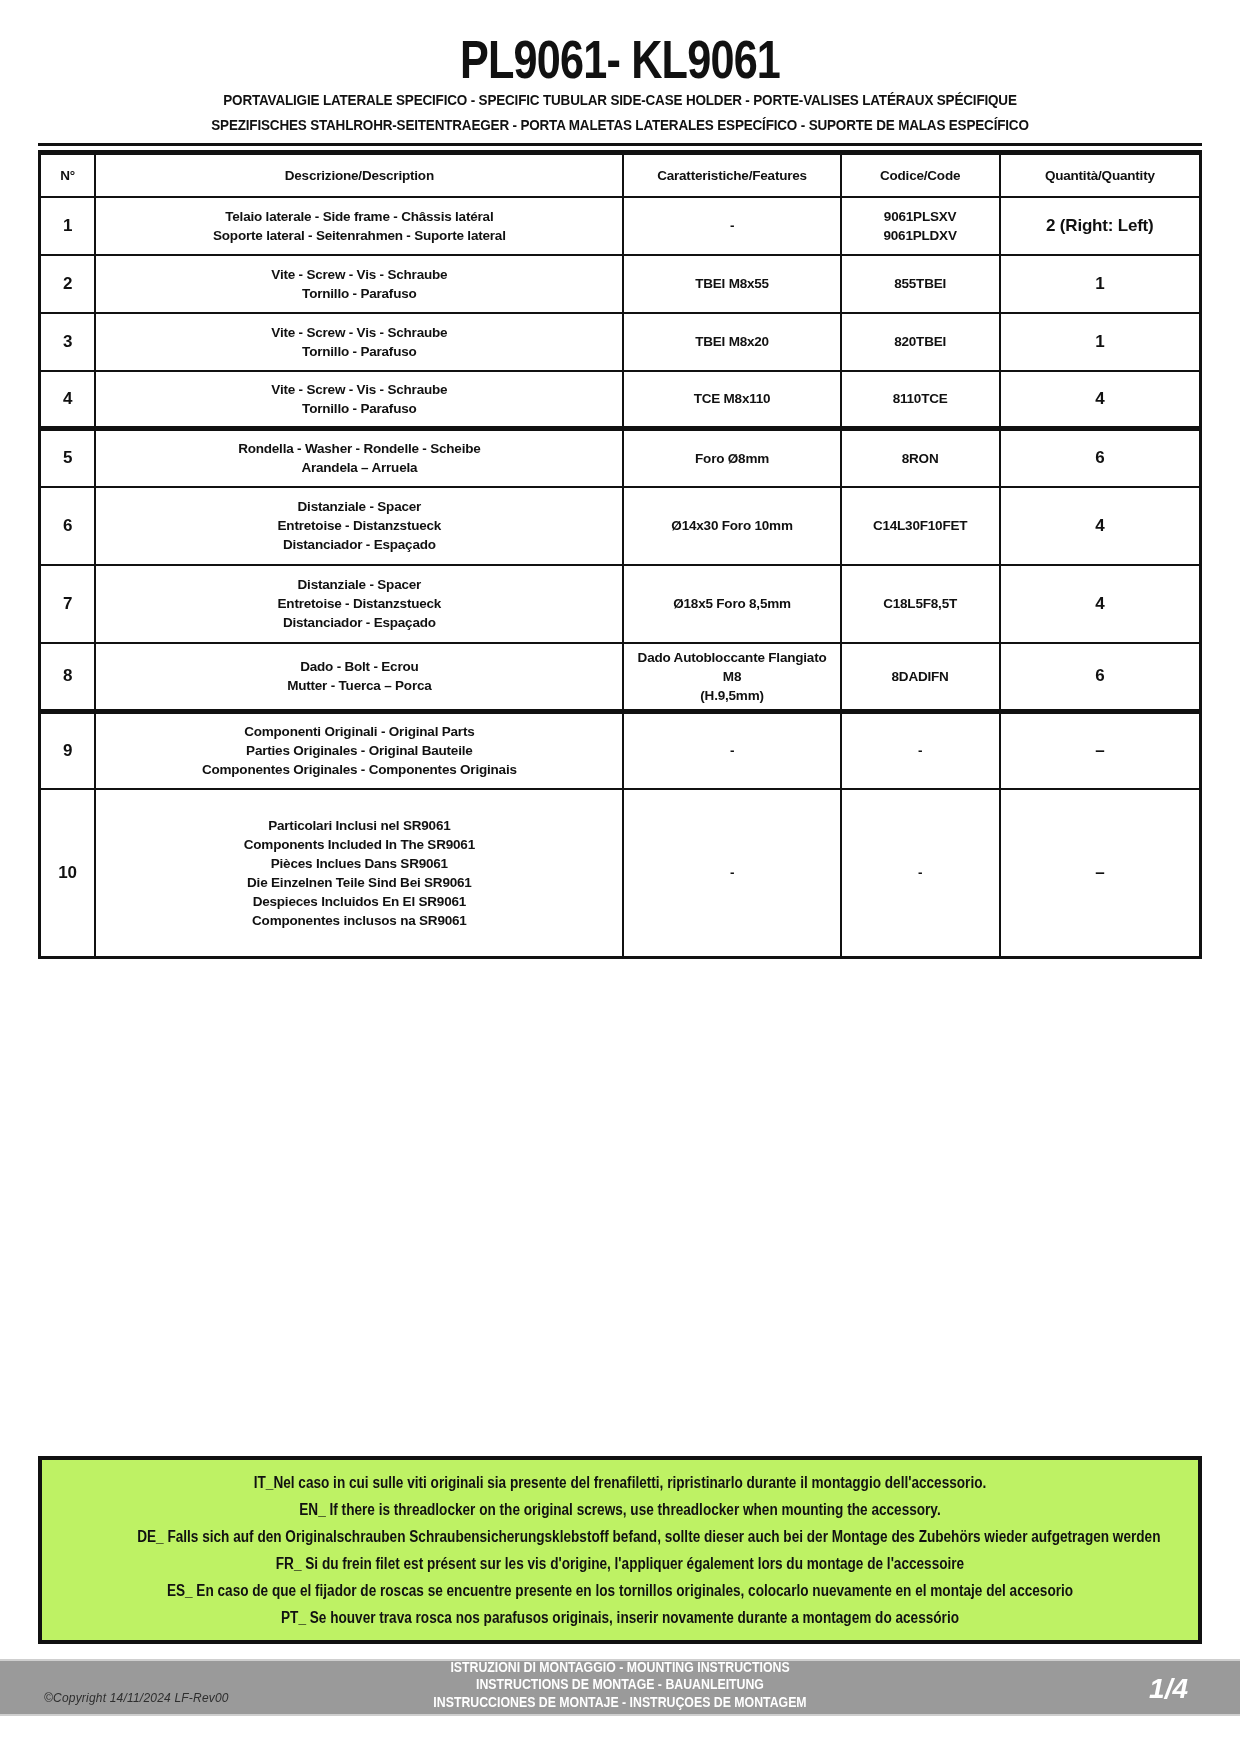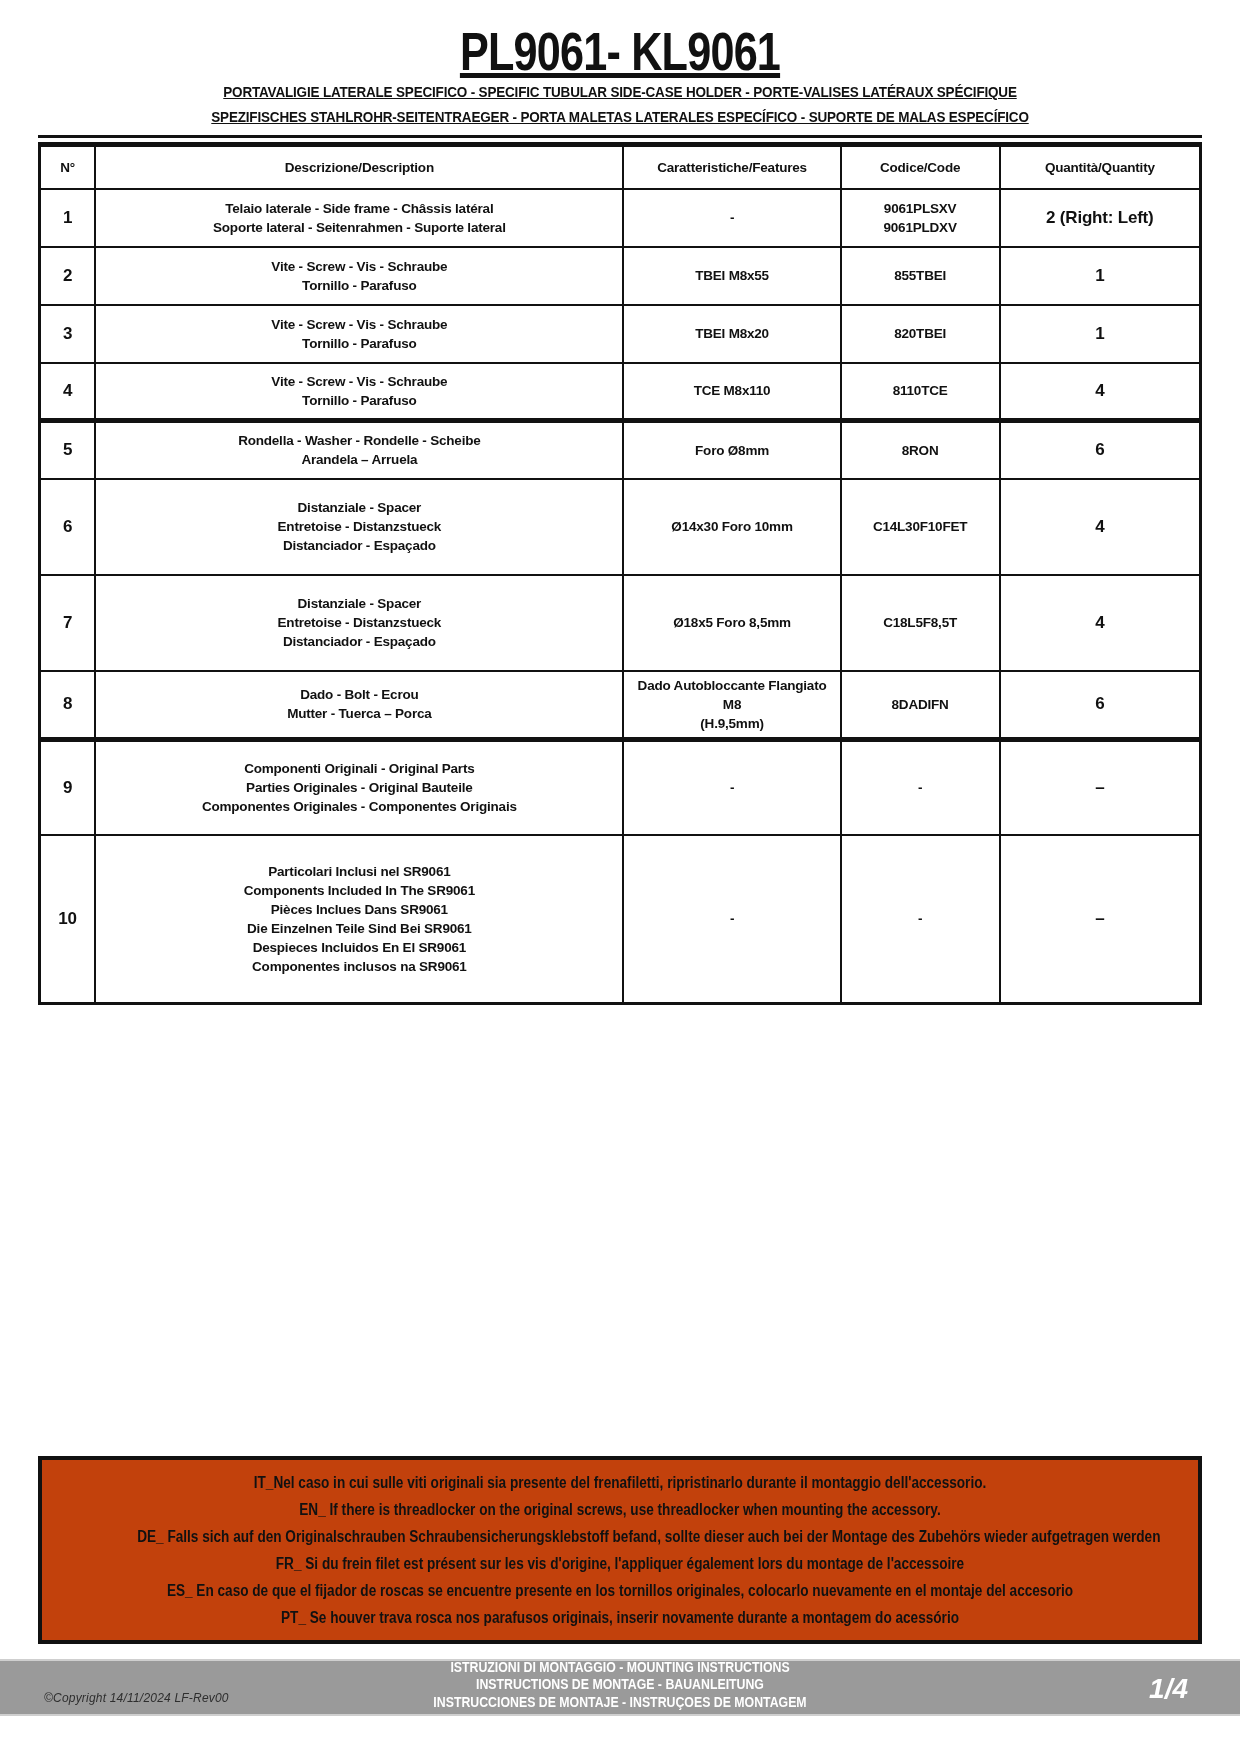--- a/index.html
+++ b/index.html
@@ -5,21 +5,21 @@
   * { margin:0; padding:0; box-sizing:border-box; }
   html,body { background:#e8e8e8; }
   .page {
     position:relative; width:1240px; height:1754px; margin:0 auto;
     background:#ffffff; color:#111;
     font-family:"Liberation Sans", sans-serif; overflow:hidden;
   }
   .content { margin:0 38px; }
 
   
-  .hdr { padding-top:26px; text-align:center;text-decoration:underline; }
+  .hdr { padding-top:34px; text-align:center; }
   .title {
     font-size:54px; font-weight:bold; line-height:50px; letter-spacing:-1px;
     transform:scaleX(0.80); transform-origin:50% 50%; white-space:nowrap;
   }
   .sub {
     margin-top:7px; font-size:15.5px; font-weight:bold; white-space:nowrap;
     transform:scaleX(0.87); transform-origin:50% 50%; letter-spacing:-0.2px;
   }
   .thin-rule { margin:9px 38px 4px 38px; border-top:3px solid #111; }
 
@@ -35,29 +35,29 @@
   table.parts th { font-size:13.5px; height:44px; }
   col.c-num  { width:4.8%; }
   col.c-desc { width:45.5%; }
   col.c-feat { width:18.7%; }
   col.c-code { width:13.7%; }
   col.c-qty  { width:17.3%; }
   td.num { font-size:17px; }
   td.desc, td.feat, td.code { font-size:13.5px; white-space:pre-line; line-height:19px; }
   td.qty { font-size:17px; white-space:nowrap;margin-left:12px; }
   tr.h58 td { height:58px; }
-  tr.h80 td { height:96px; }
+  tr.h80 td { height:78px; }
   tr.h62 td { height:62px; }
   tr.h168 td { height:168px; }
   tr.thick-top td { border-top:5px solid #111; }
 
   
   .note-box {
     position:absolute; left:38px; top:1456px; width:1164px; height:188px;
-    border:4px solid #111; background:#c2410c;
+    border:4px solid #111; background:#bef264;
     display:flex; flex-direction:column; justify-content:center; gap:0;
     padding:6px 10px;
   }
   .note-box p {
     font-size:16px; font-weight:bold; line-height:27px; text-align:center;
     white-space:nowrap; transform:scaleX(0.85); transform-origin:50% 50%;
   }
 
   
   .footer-bar {

